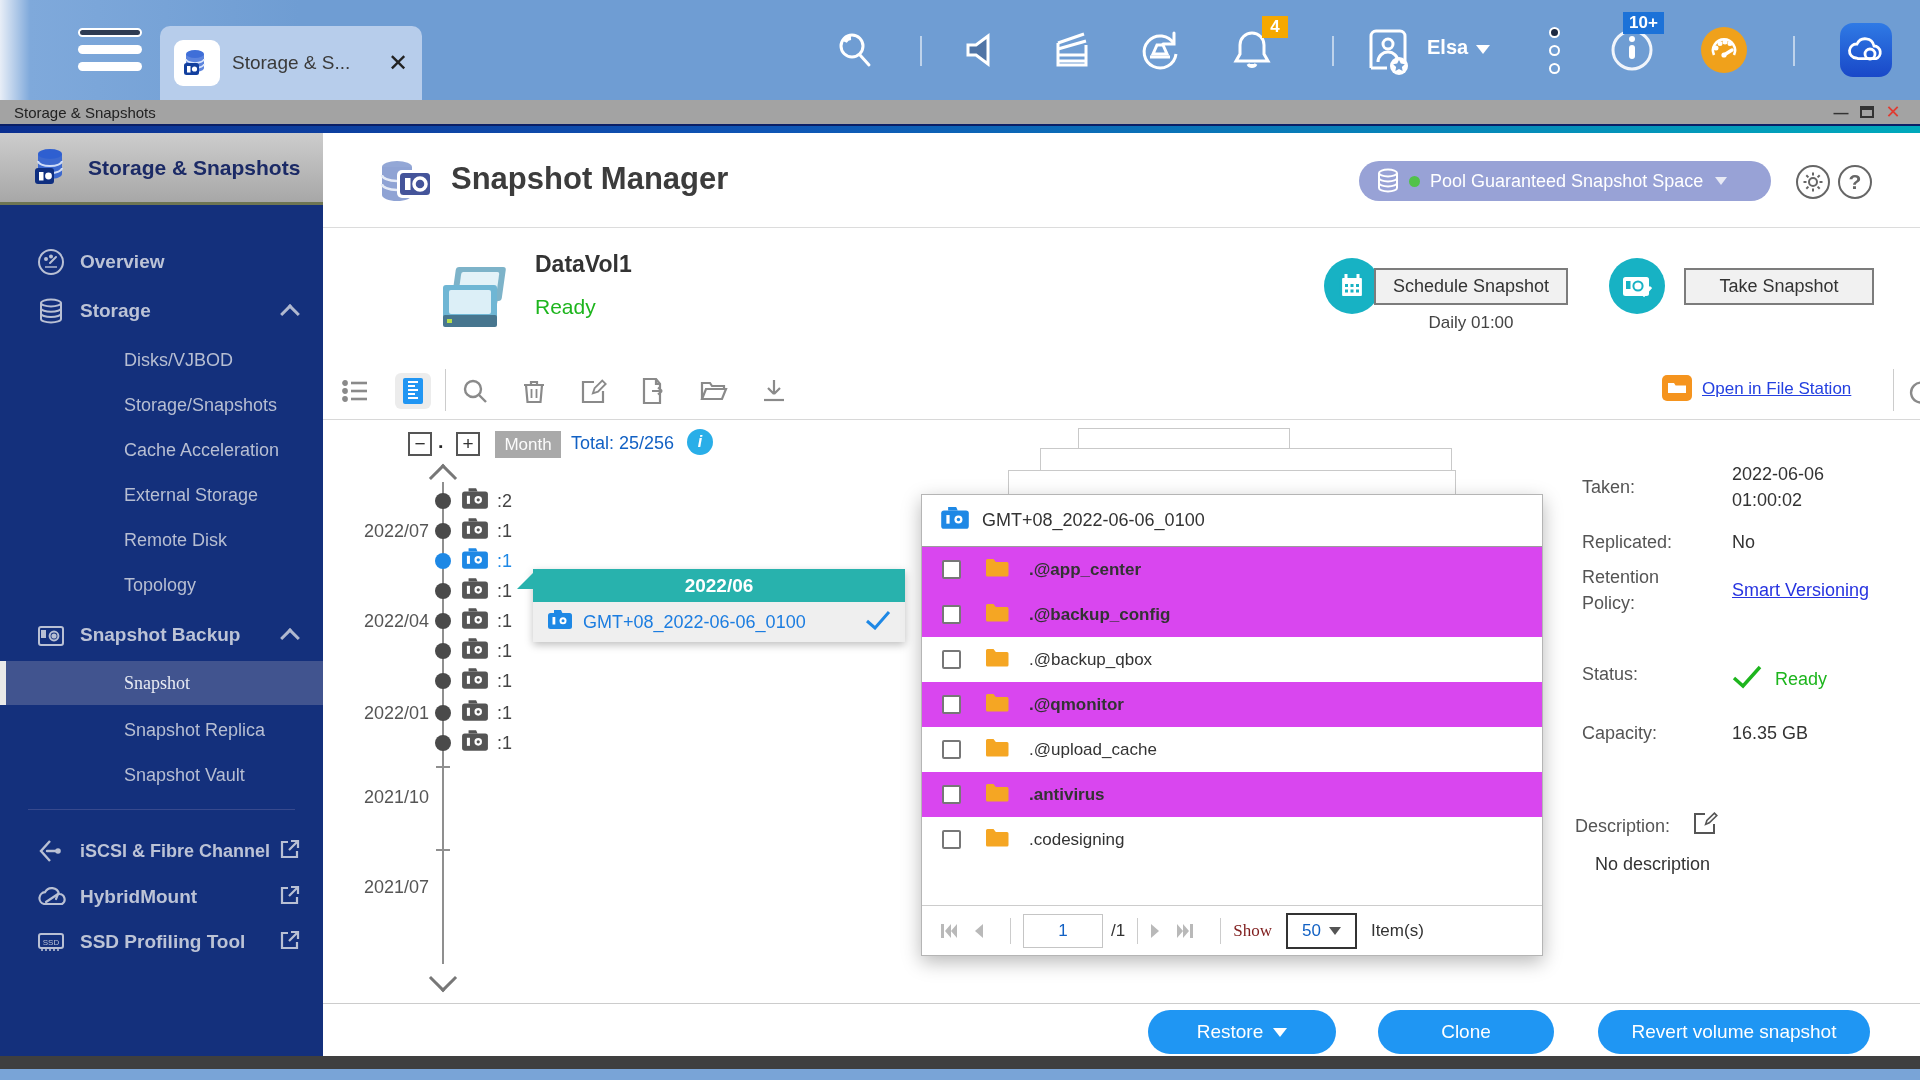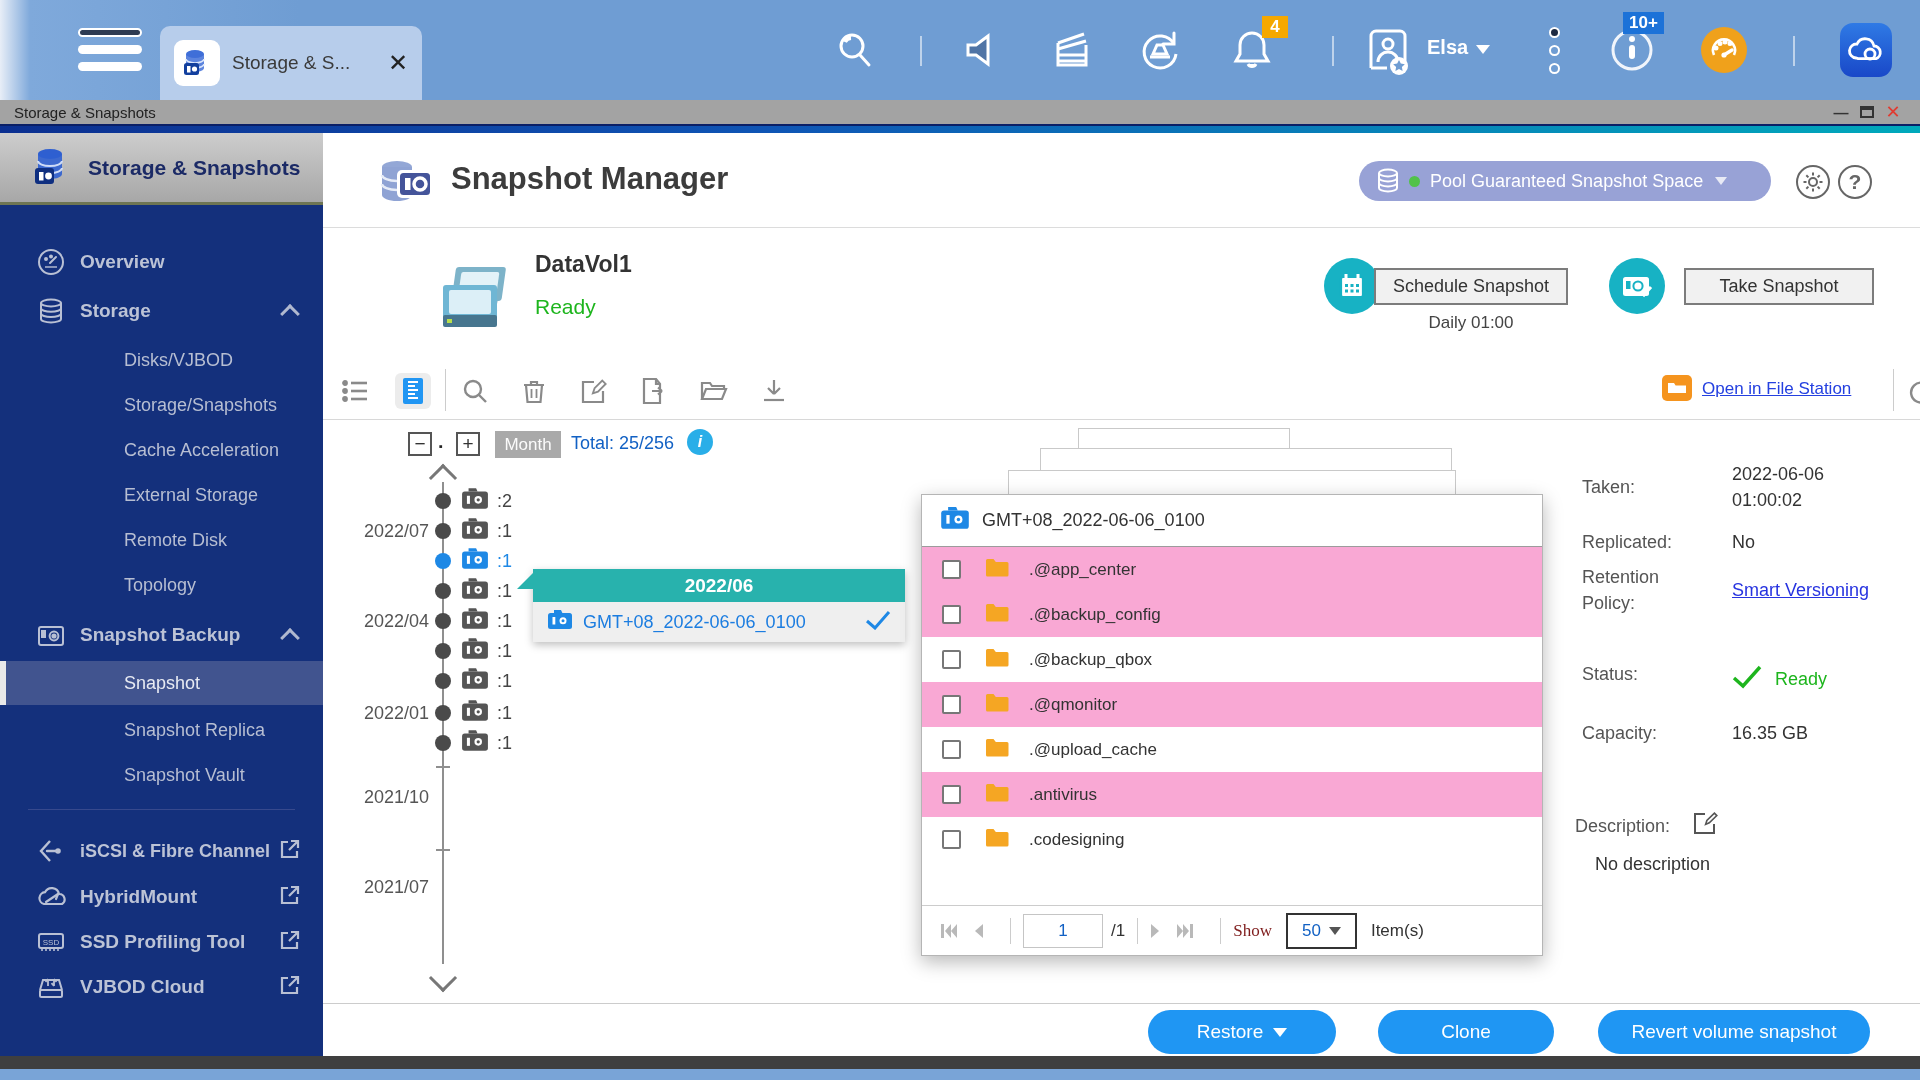--- a/index.html
+++ b/index.html
@@ -48,21 +48,21 @@
   .sb-header { height:72px; background:linear-gradient(180deg,#cdcdcd,#a7a7a7); border-bottom:3px solid #6e7553;
     display:flex; align-items:center; padding-left:30px; }
   .sb-header .t { font-size:21px; font-weight:bold; color:#1b2a66; margin-left:14px; }
   .sb-item { position:absolute; left:0; width:323px; height:48px; display:flex; align-items:center; color:#bcc3d6; cursor:pointer; }
   .sb-item .ic { width:30px; margin-left:36px; display:flex; justify-content:center; }
   .sb-item .lb { margin-left:14px; font-size:19px; font-weight:bold; }
   .sb-sub { position:absolute; left:0; width:323px; height:44px; display:flex; align-items:center; color:#b7bed2; cursor:pointer;padding-left:36px; }
   .sb-sub .lb { margin-left:88px; font-size:18px; }
   .sb-sub.sel { background:#41548f; }
   .sb-sub.sel::before { content:""; position:absolute; left:0; top:0; bottom:0; width:6px; background:#e9e9e9; }
-  .sb-sub.sel .lb { color:#e8ebf3; }
+  .sb-sub.sel .lb { color:#e8ebf3;font-family:Liberation Serif, serif; }
   .chev-up { width:14px; height:14px; border-left:3px solid #b0b8cf; border-top:3px solid #b0b8cf; transform:rotate(45deg); position:absolute; right:26px; top:20px; }
   .sb-divider { position:absolute; left:28px; width:267px; height:1px; background:#37498d; }
   .ext-ic { position:absolute; right:22px; }
 
   
   .main { position:absolute; left:323px; top:133px; width:1597px; height:923px; background:#fff; }
   .m-header { position:absolute; left:0; top:0; width:1597px; height:95px; border-bottom:1px solid #dcdcdc; }
   .m-title { position:absolute; left:128px; top:28px; font-size:31px; font-weight:bold; color:#3c3c3c; }
   .pool-pill { position:absolute; left:1036px; top:28px; width:412px; height:40px; border-radius:20px;
     background:#98a2d6; color:#fff; display:flex; align-items:center; padding:0 16px; cursor:pointer; }
@@ -120,21 +120,21 @@
     border-bottom:20px solid #28b2ad; border-left:20px solid transparent; }
 
   .ghost-card { position:absolute; background:#fff; border:1px solid #c9c9c9; z-index:1; }
 
   
   .popup { position:absolute; left:598px; top:74px; width:622px; height:462px; background:#fff;
     border:1px solid #b5b5b5; box-shadow:0 6px 18px rgba(0,0,0,.28); z-index:3; }
   .popup-hd { height:52px; display:flex; align-items:center; padding:0 18px; border-bottom:1px solid #9c9c9c; }
   .popup-hd .t { margin-left:12px; font-size:18px; color:#333; }
   .p-row { height:45px; display:flex; align-items:center; padding:0 20px; cursor:pointer; }
-  .p-row.odd { background:#f9a8d4; }
+  .p-row.odd { background:#d946ef;font-weight:bold; }
   .p-check { width:19px; height:19px; border:2px solid #777; background:#fff; border-radius:2px; cursor:pointer; }
   .p-folder { margin-left:24px; }
   .p-name { margin-left:20px; font-size:17px; color:#333; }
   .popup-ft { position:absolute; left:0; bottom:0; width:620px; height:50px; border-top:1px solid #ccc;
     display:flex; align-items:center; padding:0 18px; }
   .pg-ico { color:#b9b9b9; margin-right:14px; cursor:pointer; display:flex; }
   .pg-div { width:1px; height:26px; background:#ccc; margin:0 12px; }
   .pg-input { width:80px; height:34px; border:1px solid #c5c5c5; text-align:center; font-size:17px; color:#1261c4; font-family:inherit; }
   .pg-of { font-size:17px; color:#333; margin-left:8px; }
   .show-lb { font-size:17px; color:#7f1d1d;font-family:Liberation Serif, serif; }
@@ -389,34 +389,20 @@
     </div>
     <div class="sb-item" style="top:785px">
       <span class="ic">
           <svg width="28" height="24" viewBox="0 0 28 24" fill="none" stroke="#b9c0d4" stroke-width="2">
             <rect x="2" y="4" width="24" height="14" rx="2"></rect>
             <text x="14" y="14.5" text-anchor="middle" font-size="8" fill="#b9c0d4" stroke="none" font-family="Liberation Sans, sans-serif">SSD</text>
             <path d="M5 18v3M9 18v3M13 18v3M17 18v3M21 18v3" stroke-width="1.6"></path>
           </svg>
         </span>
       <span class="lb">SSD Profiling Tool</span>
-      <span class="ext-ic"><svg width="22" height="22" viewBox="0 0 22 22" fill="none" stroke="#b9c0d4" stroke-width="2.2">
-            <path d="M9 4H3v15h15v-6"></path>
-            <path d="M12 3h7v7M19 3l-9 9"></path>
-          </svg></span>
-    </div>
-    <div class="sb-item" style="top:830px">
-      <span class="ic">
-          <svg width="28" height="26" viewBox="0 0 28 26" fill="none" stroke="#b9c0d4" stroke-width="2">
-            <path d="M3 16 6 6h16l3 10"></path>
-            <rect x="3" y="16" width="22" height="7" rx="1.5"></rect>
-            <path d="M11 12V5m0 0-2.5 2.8M17 5v7m0-7 2.5 2.8M17 12l-2.5-2.8" stroke-width="1.8"></path>
-          </svg>
-        </span>
-      <span class="lb">VJBOD Cloud</span>
       <span class="ext-ic"><svg width="22" height="22" viewBox="0 0 22 22" fill="none" stroke="#b9c0d4" stroke-width="2.2">
             <path d="M9 4H3v15h15v-6"></path>
             <path d="M12 3h7v7M19 3l-9 9"></path>
           </svg></span>
     </div>
   </div>
 
   <div class="main">
 
     <div class="m-header">

